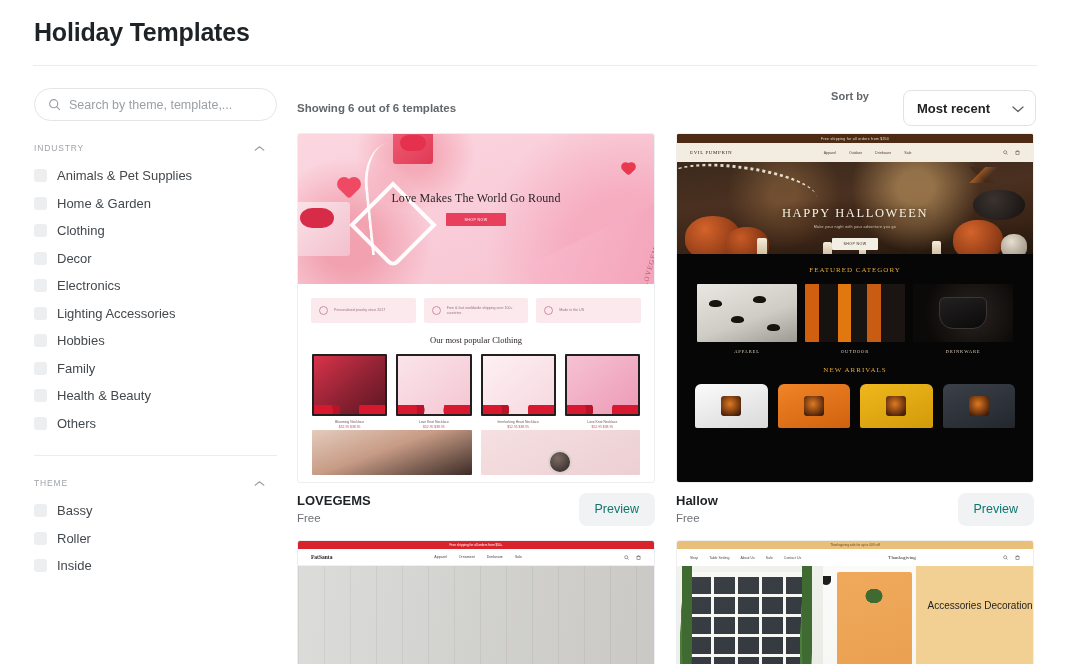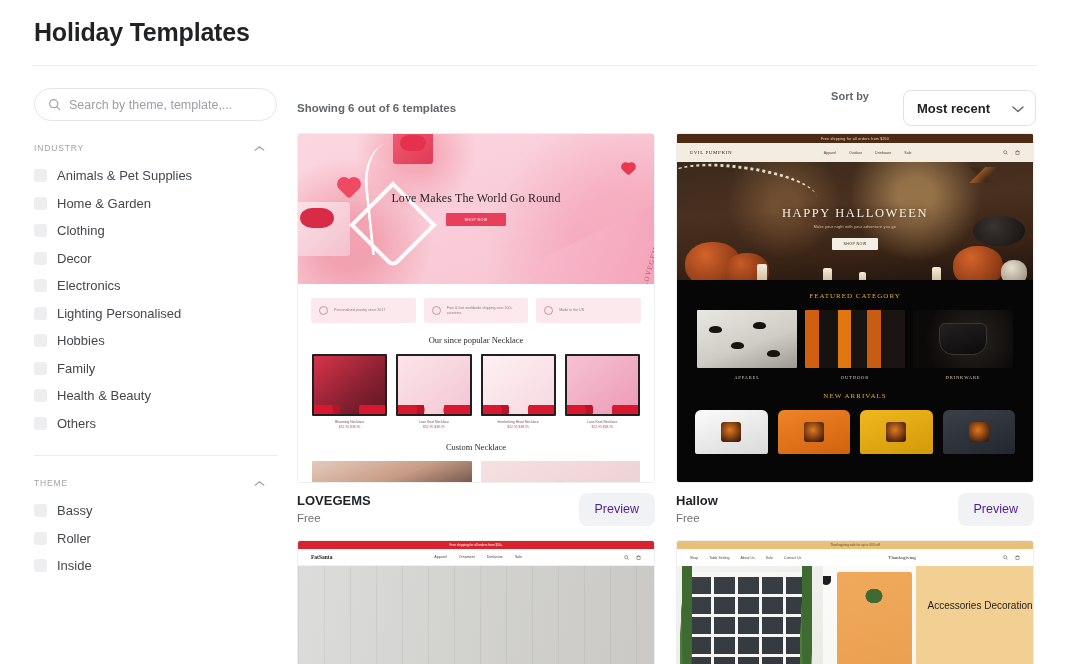--- a/index.html
+++ b/index.html
@@ -131,21 +131,21 @@
   .card-name { font-size: 13px; font-weight: bold; color: #1f2326; line-height: 1.35; }
   .card-price { font-size: 11.5px; color: #6d7175; line-height: 1.45; }
   .preview-btn {
     background: #f1f2f4;
     border: none;
     border-radius: 8px;
     height: 33px;
     padding: 0 16px;
     font-family: "Liberation Sans", sans-serif;
     font-size: 12.5px;
-    color: #4c1d95;
+    color: #0f766e;
     cursor: pointer;
   }
 
   
   .mini { position:absolute; inset:0; }
 
   
   .lg-hero {
     height: 150px;
     background:
@@ -252,21 +252,21 @@
     letter-spacing:0.3px;
   }
   .hw-nav {
     height:19px; background:#f3ece1; display:flex; align-items:center;
     padding:0 13px; justify-content:space-between;
   }
   .hw-logo { font-family:"Liberation Serif", serif; font-size:5px; letter-spacing:0.6px; color:#3a2416; }
   .hw-links { display:flex; gap:13px; font-size:3.6px; color:#5b4530; }
   .hw-navic { display:flex; gap:7px; }
   .hw-hero {
-    height:118px; position:relative; overflow:hidden;
+    height:92px; position:relative; overflow:hidden;
     background:
       radial-gradient(circle at 67% 28%, rgba(255,206,130,0.42) 0 7%, rgba(0,0,0,0) 26%),
       radial-gradient(circle at 30% 33%, rgba(255,190,110,0.22) 0 5%, rgba(0,0,0,0) 22%),
       linear-gradient(175deg, #3c2a1c 0%, #4a3020 38%, #3a2416 72%, #20150d 100%);
   }
   .hw-garland {
     position:absolute; left:-10px; top:4px; width:150px; height:42px;
     border-top:3px dotted rgba(255,248,230,0.85);
     border-radius:50%;
     transform:rotate(8deg);
@@ -479,21 +479,21 @@
       <div class="filter-item">
         <span class="cbox"></span>
         <span class="filter-label">Decor</span>
       </div>
       <div class="filter-item">
         <span class="cbox"></span>
         <span class="filter-label">Electronics</span>
       </div>
       <div class="filter-item">
         <span class="cbox"></span>
-        <span class="filter-label">Lighting Personalised</span>
+        <span class="filter-label">Lighting Accessories</span>
       </div>
       <div class="filter-item">
         <span class="cbox"></span>
         <span class="filter-label">Hobbies</span>
       </div>
       <div class="filter-item">
         <span class="cbox"></span>
         <span class="filter-label">Family</span>
       </div>
       <div class="filter-item">
@@ -579,21 +579,21 @@
               <div class="lg-feature">
                 <span class="lg-feat-ic"></span>
                 <span class="lg-feat-tx">Free &amp; fast worldwide shipping over 100+ countries</span>
               </div>
               <div class="lg-feature">
                 <span class="lg-feat-ic"></span>
                 <span class="lg-feat-tx">Made in the US</span>
               </div>
             </div>
 
-            <div class="lg-sec-title">Our since popular Necklace</div>
+            <div class="lg-sec-title">Our most popular Clothing</div>
 
             <div class="lg-prod-row">
               <div class="lg-prod">
                 <div class="lg-prod-img p1">
                   <div class="lg-hearts"></div>
                 </div>
                 <div class="lg-prod-cap">Blooming Necklace</div>
                 <div class="lg-prod-price">$52.95 $38.95</div>
               </div>
               <div class="lg-prod">
@@ -612,21 +612,20 @@
               </div>
               <div class="lg-prod">
                 <div class="lg-prod-img p4">
                   <div class="lg-hearts"></div>
                 </div>
                 <div class="lg-prod-cap">Love Knot Necklace</div>
                 <div class="lg-prod-price">$52.95 $38.95</div>
               </div>
             </div>
 
-            <div class="lg-sec-title">Custom Necklace</div>
 
             <div class="lg-custom-row">
               <div class="lg-custom-img c1"></div>
               <div class="lg-custom-img c2">
                 <div class="lg-pend"></div>
               </div>
             </div>
           </div>
         </div>
         <div class="card-foot">

